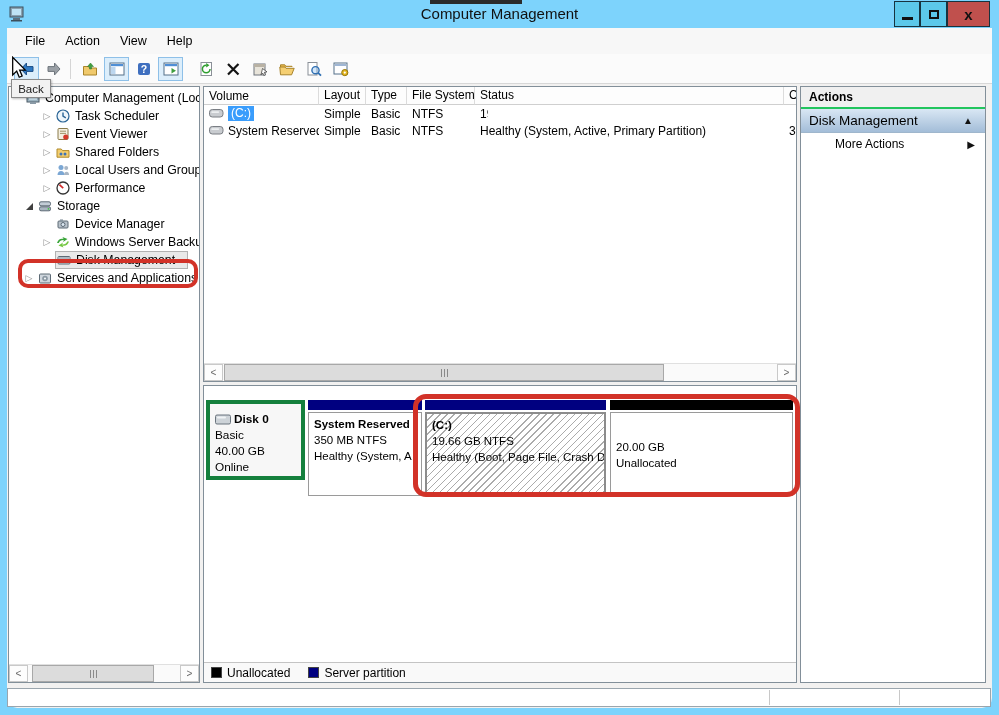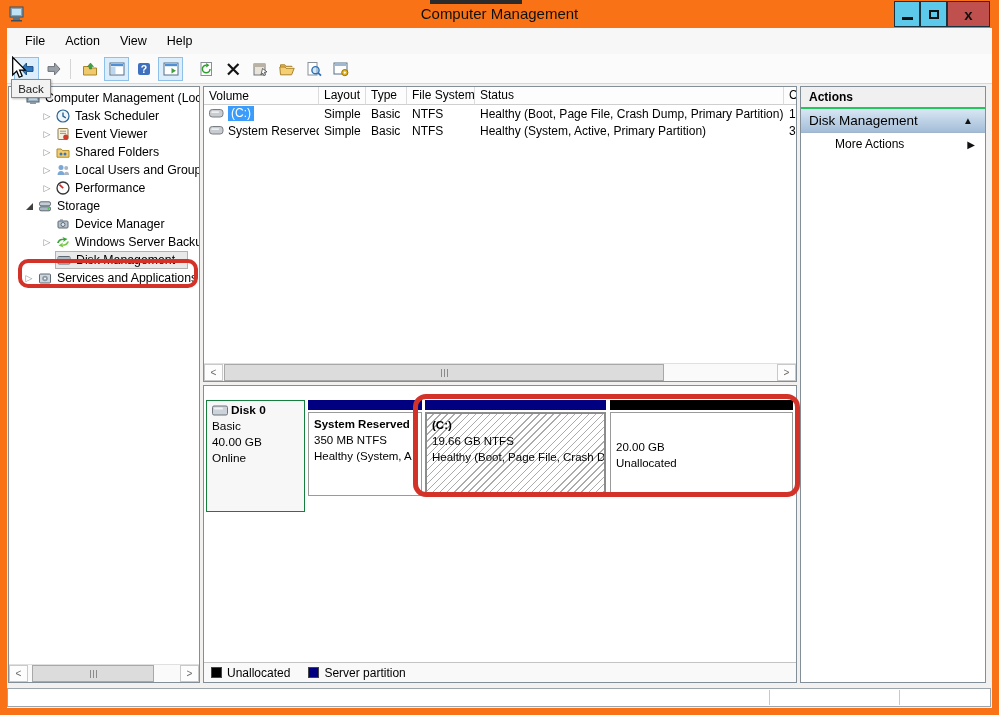--- a/index.html
+++ b/index.html
@@ -1,33 +1,33 @@
 <!DOCTYPE html>
 <html><head>
 <meta charset="utf-8">
 <style>
   * { margin:0; padding:0; box-sizing:border-box; }
   body { font-family:"Liberation Sans", sans-serif; }
-  #app { position:relative; width:999px; height:715px; background:#f97316; overflow:hidden;
+  #app { position:relative; width:999px; height:715px; background:#7dd3fc; overflow:hidden;
          font-size:12px; color:#000; }
 
   
   #titlebar { position:absolute; left:0; top:0; width:999px; height:28px; }
   #title-fragment { position:absolute; left:430px; top:0; width:92px; height:4px; background:#2b2b2b; }
   #app-icon { position:absolute; left:9px; top:5px; width:18px; height:18px; }
   #window-title { position:absolute; left:0; right:0; top:5px; text-align:center; font-size:15px; color:#111; }
   .winbtn { position:absolute; top:1px; height:26px; border:1px solid #17333f; display:flex; align-items:center; justify-content:center; }
   #btn-min { left:894px; width:26px; background:#5cc8ea; }
   #btn-max { left:920px; width:27px; background:#5cc8ea; }
   #btn-close { left:947px; width:43px; background:#c0504d; font-weight:bold; font-size:15px; color:#111; }
   #btn-min .glyph { width:11px; height:3px; background:#111; margin-top:8px; }
   #btn-max .glyph { width:10px; height:9px; border:2px solid #111; background:transparent; }
 
   
-  #client { position:absolute; left:7px; top:28px; width:985px; height:680px; background:#f2f1f0; }
+  #client { position:absolute; left:7px; top:28px; width:985px; height:680px; background:#f2f1f0;border-radius:10px; }
 
   #menubar { position:absolute; left:0; top:0; width:985px; height:26px; background:#f7f7f7;
              display:flex; align-items:center; padding-left:8px; }
   .menu-item { padding:4px 10px; font-size:12.5px; }
 
   #toolbar { position:absolute; left:0; top:26px; width:985px; height:30px; background:#fbfbfb;
              border-bottom:1px solid #d8d8d8; display:flex; align-items:center; padding-left:5px; }
   .tbtn { width:25px; height:24px; margin-left:2px; display:flex; align-items:center; justify-content:center;
           border:1px solid transparent; }
   .tbtn.active { background:#dceefb; border-color:#8ec0e8; }
@@ -74,22 +74,22 @@
   .c-volume { width:115px; flex:0 0 115px; display:flex; align-items:center; }
   .c-layout { width:47px; flex:0 0 47px; }
   .c-type { width:41px; flex:0 0 41px; }
   .c-fs { width:68px; flex:0 0 68px; }
   .c-status { width:309px; flex:0 0 309px; }
   .c-cap { width:13px; flex:0 0 13px; }
   .vol-icon { width:15px; height:15px; margin-right:4px; flex:0 0 15px; }
   .vol-sel { background:#3a9dfc; color:#fff; padding:0 3px 1px 3px; }
 
   
-  .disk-hdr { position:absolute; left:2px; top:14px; width:99px; height:112px; background:#f7f7f7;
-              border:1px solid #15803d; padding:1px 5px; font-size:11.8px; line-height:16px; }
+  .disk-hdr { position:absolute; left:2px; top:14px; width:99px; height:80px; background:#f7f7f7;
+              border:4px solid #15803d; padding:7px 5px; font-size:11.8px; line-height:16px; }
   .disk-hdr .nm { font-weight:bold; display:flex; align-items:center; gap:3px; }
   .partition { position:absolute; top:14px; height:96px; }
   .pbar { height:10px; margin-bottom:2px; }
   .pbody { height:84px; background:#fff; border:1px solid #9a9a9a; padding:3px 5px; font-size:11.5px;
            line-height:16px; overflow:hidden; white-space:nowrap; }
   .pbody .t1 { font-weight:bold; }
   .partition.hatched .pbody { border:2px solid #8c8c8c;
       background:repeating-linear-gradient(135deg,#ffffff 0 4px,#ababab 4px 5px); }
   .partition.pad-top .pbody { padding-top:26px; }
   #disk-legend { position:absolute; left:0; right:0; bottom:0; height:20px; background:#f9f9f9;
@@ -397,21 +397,20 @@
             <div class="cell c-volume">
               <span class="vol-icon"><svg viewBox="0 0 15 15" width="15" height="15">
                   <rect x="0.5" y="3.5" width="13.5" height="7.5" rx="2.8" fill="#c9ccd0" stroke="#7a7e84"></rect>
                   <rect x="2.2" y="5.2" width="8" height="1.8" rx=".9" fill="#eceef0"></rect>
                 </svg></span>
               <span class="vol-sel">(C:)</span>
             </div>
             <div class="cell c-layout">Simple</div>
             <div class="cell c-type">Basic</div>
             <div class="cell c-fs">NTFS</div>
-            <div class="cell c-status">Healthy (Boot, Page File, Crash Dump, Primary Partition)</div>
             <div class="cell c-cap">19</div>
           </div>
           <div class="vrow">
             <div class="cell c-volume">
               <span class="vol-icon"><svg viewBox="0 0 15 15" width="15" height="15">
                   <rect x="0.5" y="3.5" width="13.5" height="7.5" rx="2.8" fill="#c9ccd0" stroke="#7a7e84"></rect>
                   <rect x="2.2" y="5.2" width="8" height="1.8" rx=".9" fill="#eceef0"></rect>
                 </svg></span>
               <span class="">System Reserved</span>
             </div>

